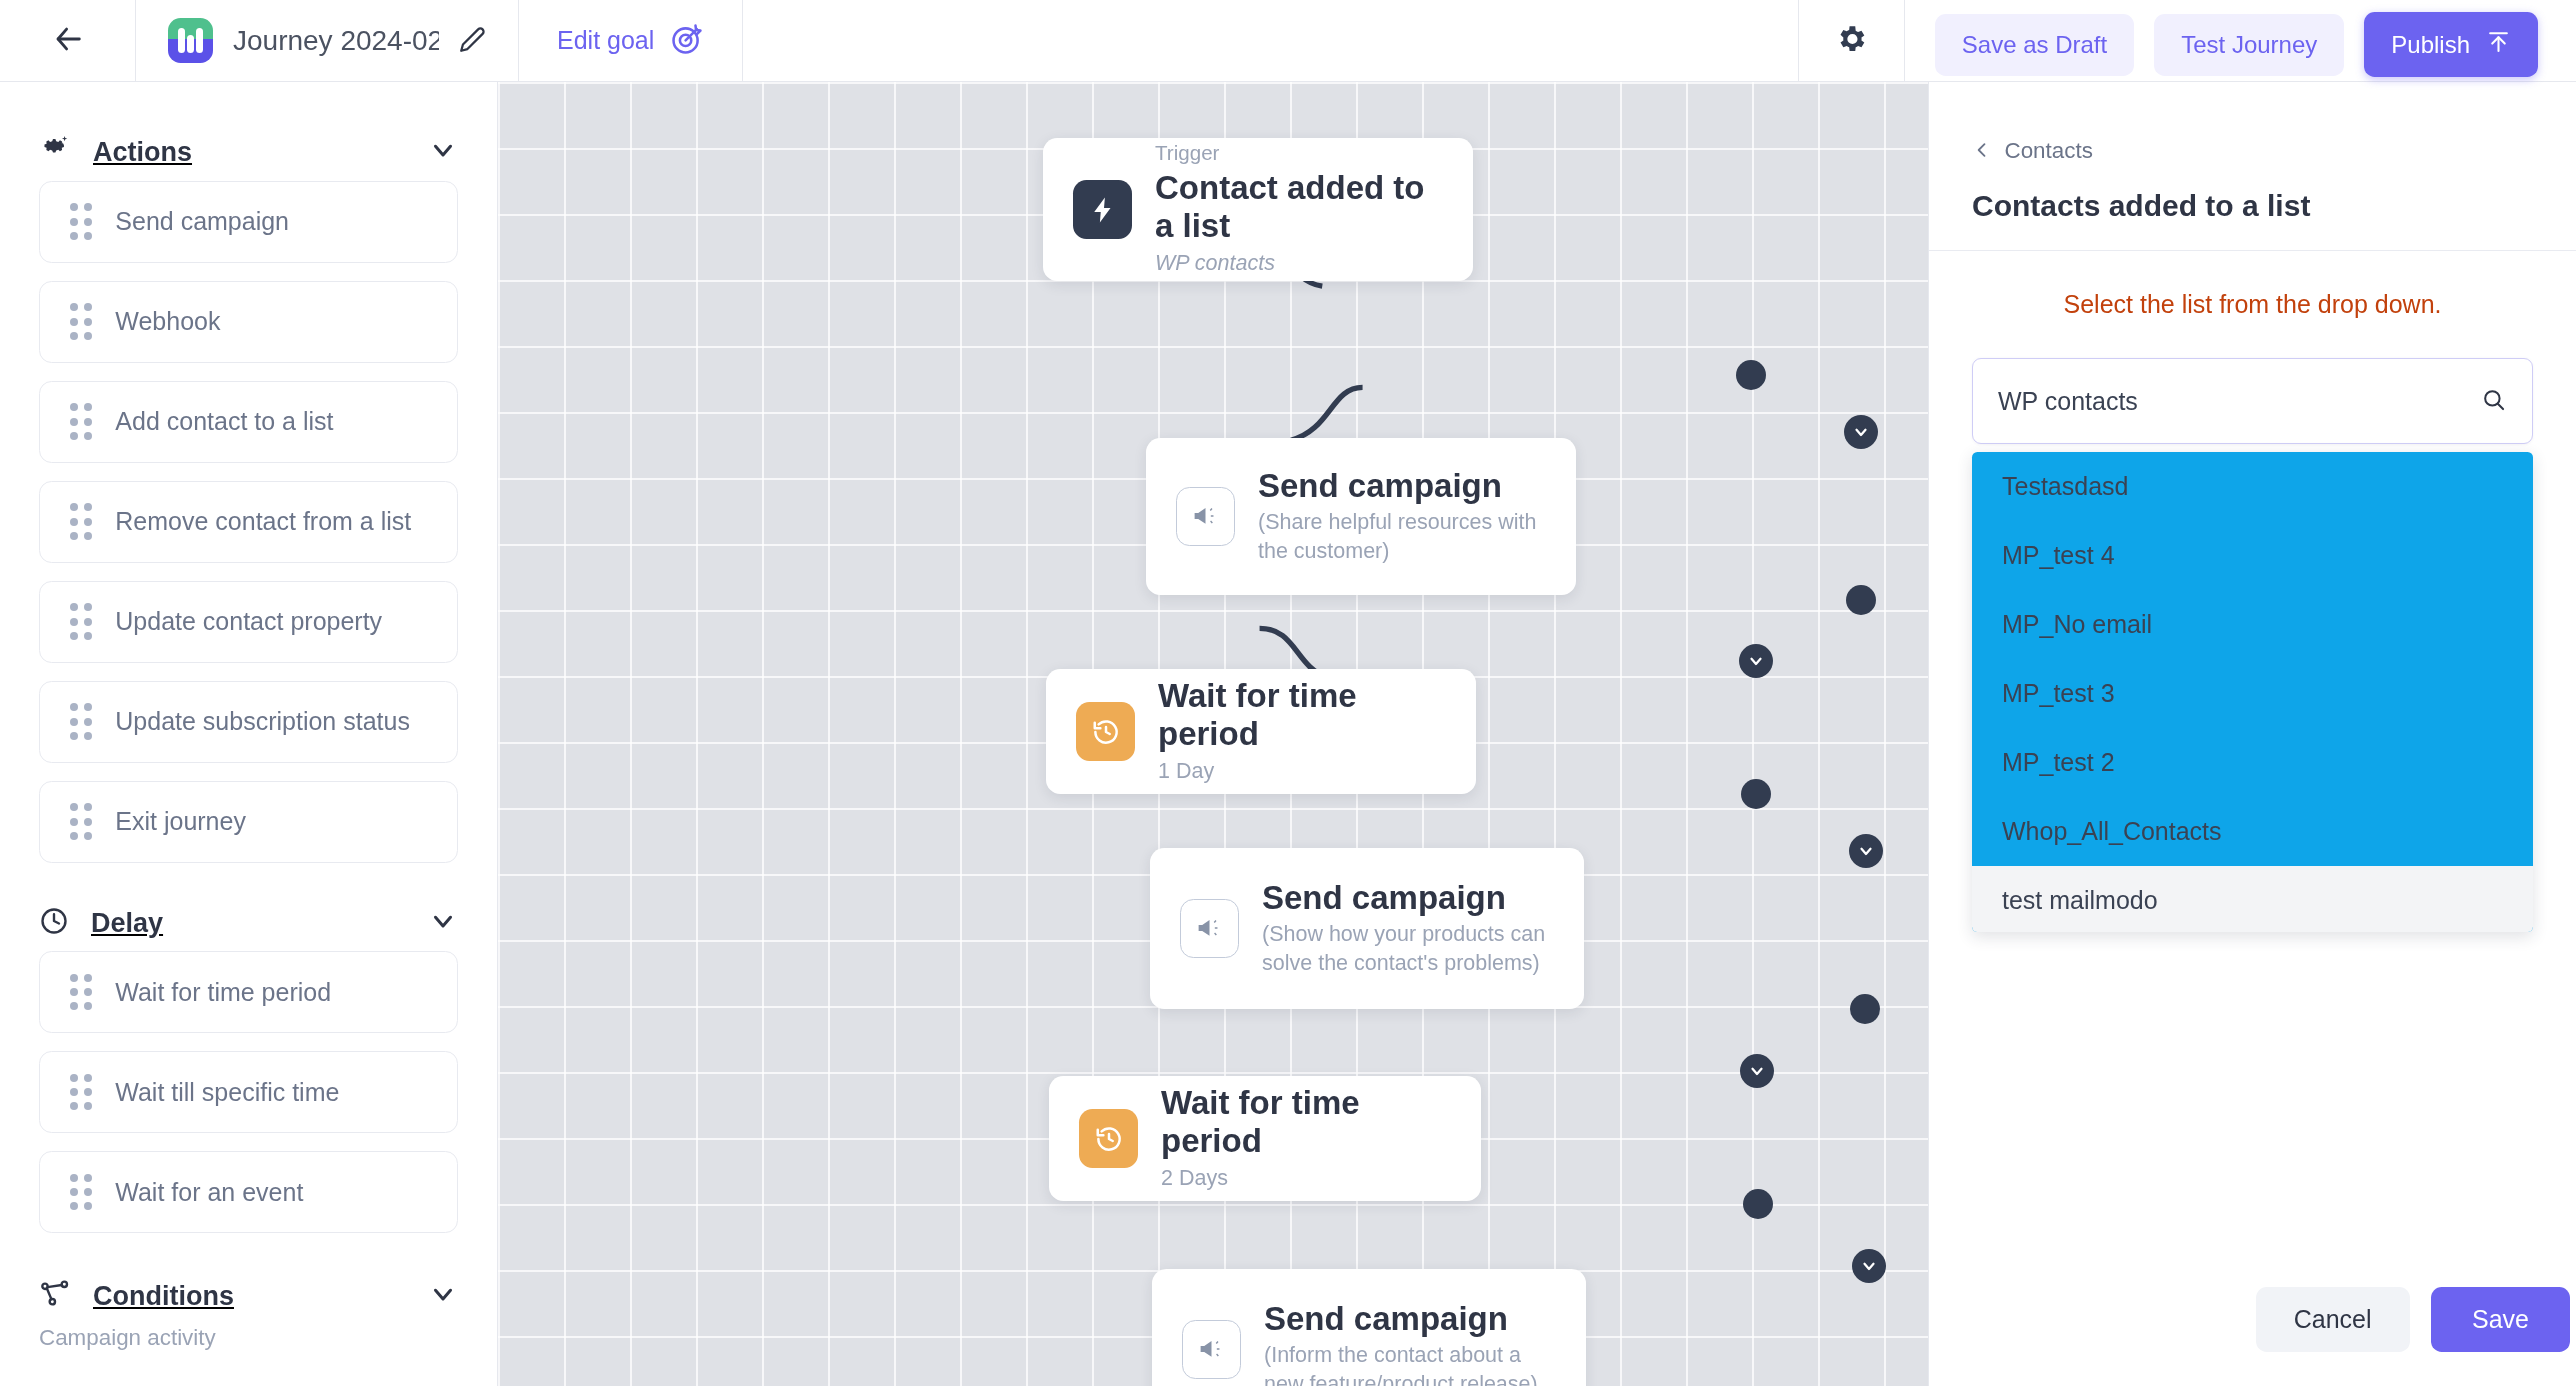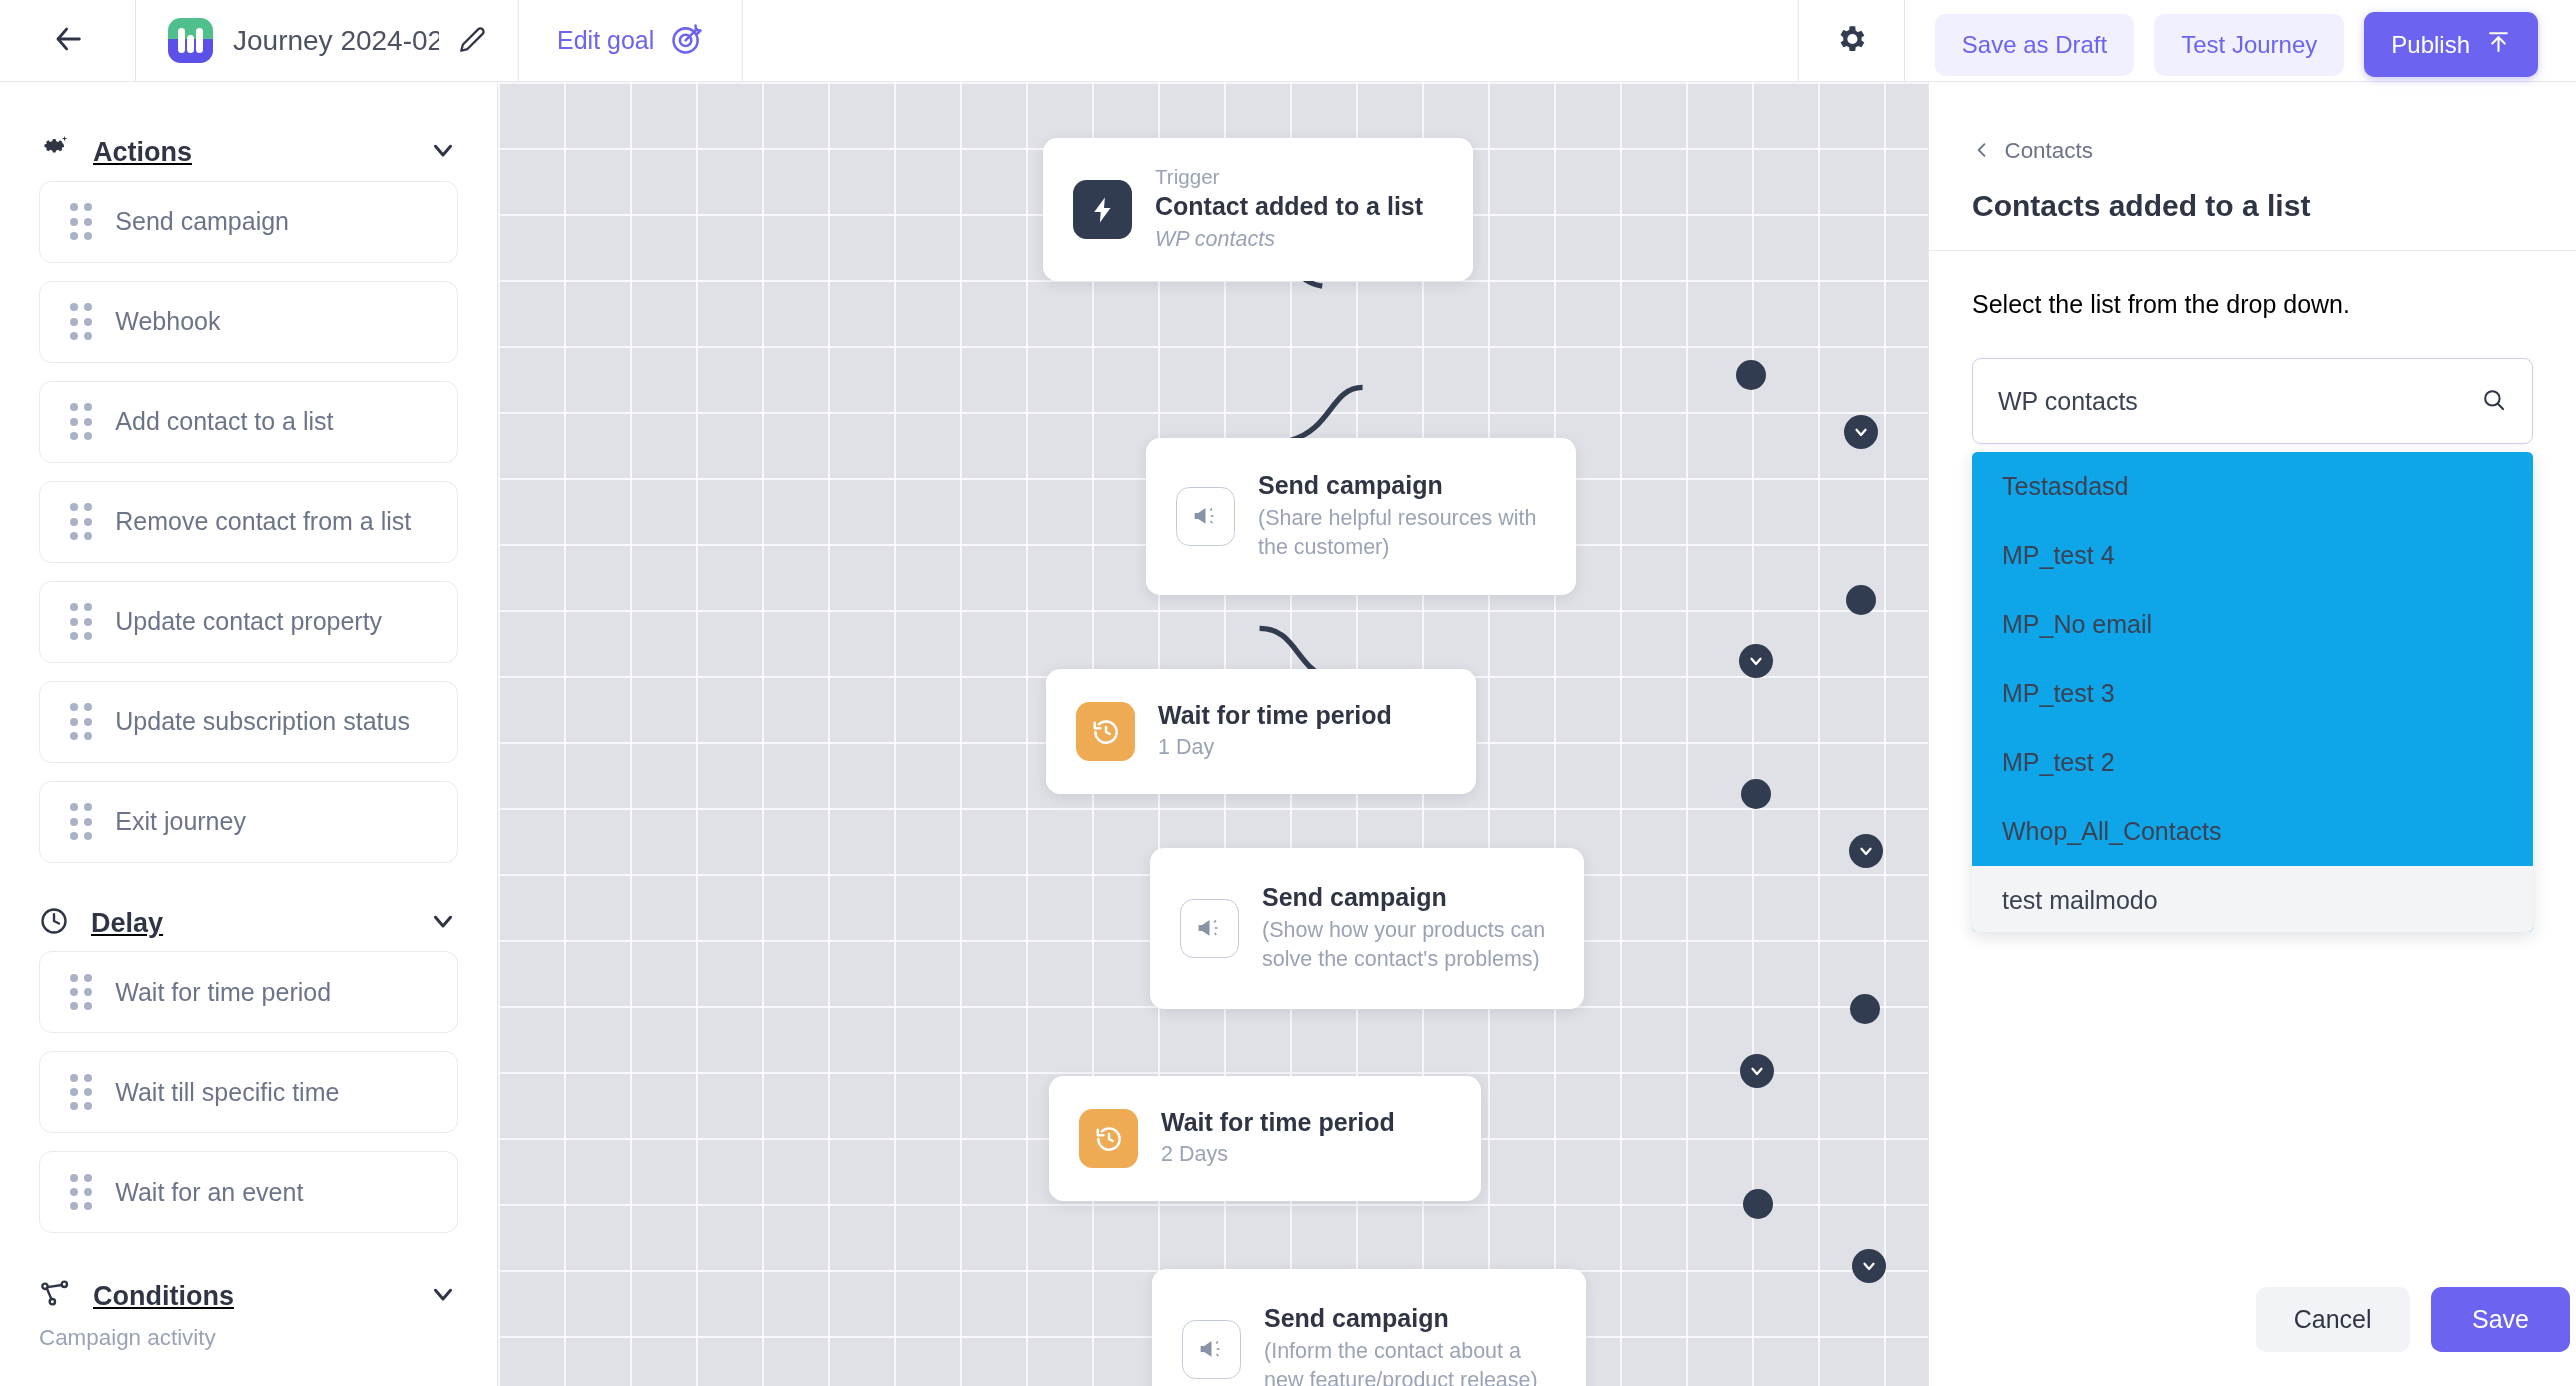--- a/index.html
+++ b/index.html
@@ -101,21 +101,21 @@
     display: flex; align-items: center; gap: 23px; padding: 25px 30px;
     cursor: pointer;
   }
   .node .ico { width: 59px; height: 59px; border-radius: 13.4px; flex: none;
     display: flex; align-items: center; justify-content: center; }
   .ico-trigger { background: #323c50; }
   .ico-campaign { background: #fff; border: 1.3px solid #c3cbda; }
   .ico-wait { background: #eeab54; }
   .node .txt { display: flex; flex-direction: column; gap: 3.6px; }
   .node .eyebrow { font-size: 20.6px; color: #9aa3b5; }
-  .node .title { font-size: 25px; font-weight: bold; color: #2f3545; }
+  .node .title { font-size: 33px; font-weight: bold; color: #2f3545; }
   .node .sub { font-size: 21.5px; color: #9aa3b5; line-height: 1.35; }
   .node .sub.ital { font-style: italic; }
 
   .dot {
     position: absolute; width: 30px; height: 30px; border-radius: 50%;
     background: #323c50; cursor: pointer;
   }
   .chev {
     position: absolute; width: 34px; height: 34px; border-radius: 50%;
     background: #323c50; display: flex; align-items: center; justify-content: center;
@@ -126,21 +126,21 @@
   
   .rpanel {
     position: absolute; top: 82px; left: 1928px; width: 648px; height: 1304px;
     background: #fff; border-left: 0.9px solid #e6e8ee; z-index: 30;
   }
   .rp-head { padding: 36px 43px 27px 43px; border-bottom: 0.9px solid #e9ebf1; }
   .rp-crumb { display: flex; align-items: center; gap: 12.5px; cursor: pointer; margin-top: 20px; }
   .rp-crumb .c-lbl { font-size: 22.4px; color: #6b7489; }
   .rp-title { font-size: 30px; font-weight: bold; color: #2f3545; margin-top: 25px; }
   .rp-body { padding: 39px 43px 0 43px; position: relative; }
-  .rp-hint { font-size: 25px; color: #000000; margin-bottom: 39px; }
+  .rp-hint { font-size: 25px; color: #c2410c; margin-bottom: 39px; text-align: center; }
   .combo {
     position: relative; height: 86px; border: 1.8px solid #cfcdf6; border-radius: 9px;
     background: #fff; display: flex; align-items: center; padding: 0 25px;
     box-shadow: 0 0.9px 2.7px rgba(60,60,120,.06);
   }
   .combo input {
     flex: 1; border: none; outline: none; font-size: 25px; color: #3a4253;
     font-family: "Liberation Sans", sans-serif; background: transparent;
   }
   .dropdown {

